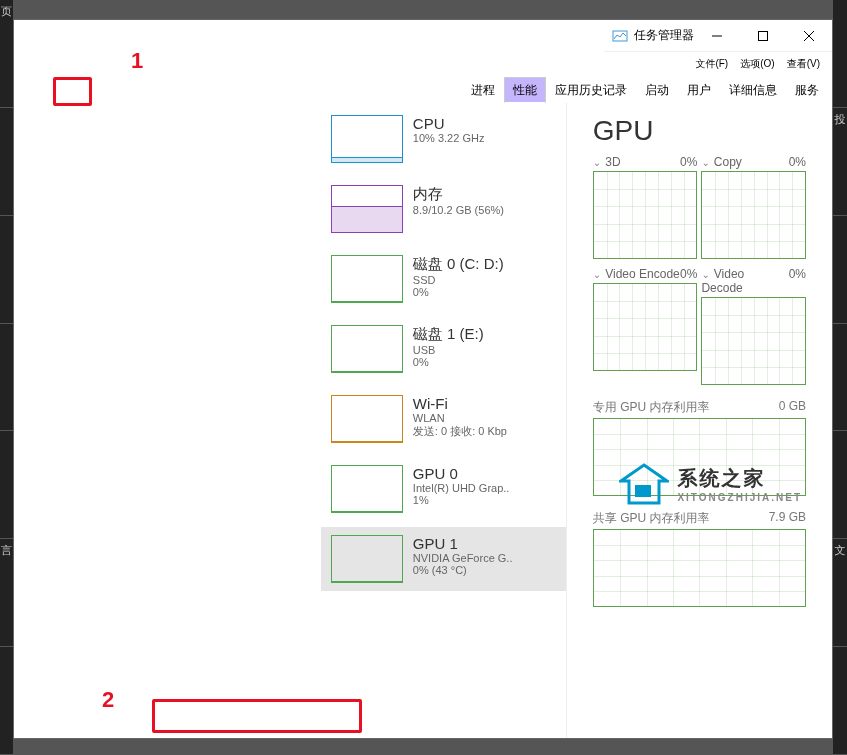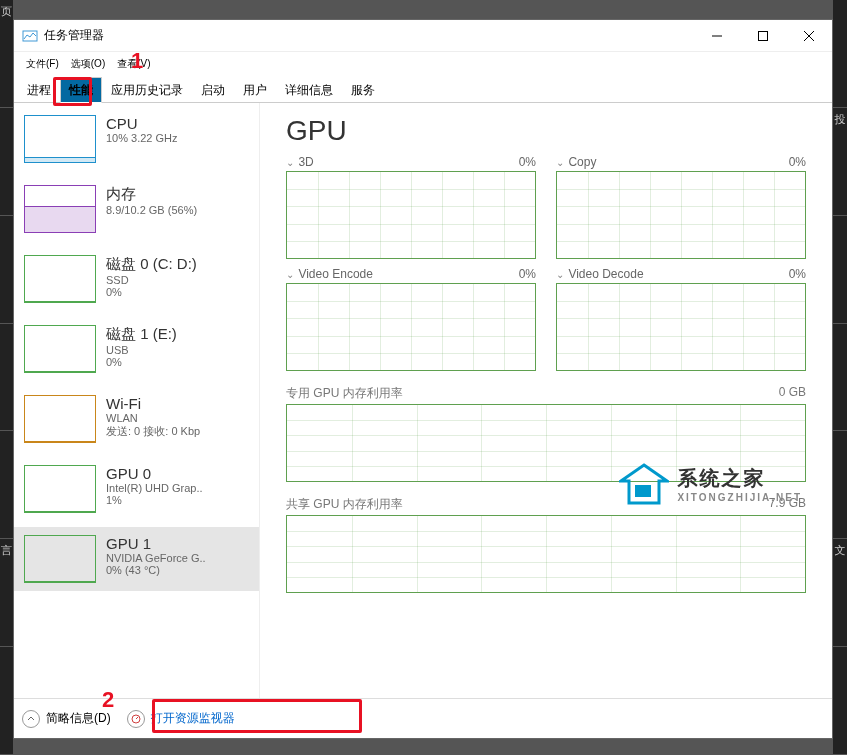--- a/index.html
+++ b/index.html
@@ -2,49 +2,49 @@
 <html><head>
 <meta charset="utf-8">
 <style>
 * { margin:0; padding:0; box-sizing:border-box; font-family:"Microsoft YaHei","Segoe UI",sans-serif; }
 body { background:#fff; }
 .outer { position:relative; width:847px; height:755px; background:#555; }
 .leftedge { position:absolute; left:0; top:0; width:13px; height:755px; background:#222; display:flex; flex-direction:column; }
 .leftedge div { flex:1; border-bottom:1px solid #555; color:#ccc; font-size:11px; text-align:center; padding-top:4px;}
 .rightedge { position:absolute; right:0; top:0; width:14px; height:755px; background:#222; display:flex; flex-direction:column; }
 .rightedge div { flex:1; border-bottom:1px solid #555; color:#ccc; font-size:11px; text-align:center; padding-top:4px;}
-.window { position:absolute; left:13px; top:19px; width:820px; height:720px; background:#fff; border:1px solid #666; display:flex; flex-direction:column; }
+.window { position:absolute; left:13px; top:19px; width:820px; height:720px; background:#fff; border:1px solid #666; display:flex; flex-direction:column;align-items:flex-end; }
 .titlebar { height:32px; display:flex; align-items:center; padding:0 0 0 8px; border-bottom:1px solid #eee;}
 .titlebar .icon { width:16px; height:16px; margin-right:6px; }
 .titlebar .title { font-size:12px; flex:1; }
 .winbtns { display:flex; }
 .winbtn { width:46px; height:31px; display:flex; align-items:center; justify-content:center; }
 .winbtn svg { width:10px; height:10px; }
 .menubar { height:24px; display:flex; align-items:center; padding:0 6px; font-size:10px; }
 .menubar .mitem { padding:0 6px; }
 .tabbar { height:26px; display:flex; align-items:flex-end; font-size:12px; padding:0 4px;}
 .tab { padding:4px 8px 3px; border:1px solid transparent; position:relative; top:1px;}
-.tab.active { border:1px solid #ccc; border-bottom:1px solid #fff; background:#0369a1;font-weight:bold; }
+.tab.active { border:1px solid #ccc; border-bottom:1px solid #fff; background:#c4b5fd; }
 .tabline { border-bottom:1px solid #ccc; }
 .body { flex:1; display:flex; overflow:hidden; }
 .sidebar { width:246px; border-right:1px solid #eee; overflow-y:scroll; padding:4px 0; }
 .sidebar::-webkit-scrollbar { width:17px; }
 .sidebar::-webkit-scrollbar-thumb { background:#ccc; }
 .sidebar::-webkit-scrollbar-track { background:#f0f0f0; }
 .srow { display:flex; padding:8px 10px; gap:10px; border-bottom:6px solid #fff;}
 .srow.selected { background:#e5e5e5; }
 .thumb { width:72px; height:48px; border:1px solid; position:relative; overflow:hidden;}
 .thumb .fill { position:absolute; left:0; right:0; bottom:0; }
 .sinfo .t1 { font-size:15px; color:#333; }
 .sinfo .t2 { font-size:11px; color:#666; }
 .main { flex:1; padding:12px 26px 12px 26px; position:relative; overflow:hidden;}
 .mhead { display:flex; justify-content:space-between; align-items:baseline; }
 .mhead .big { font-size:28px; color:#333; }
 .mhead .sub { font-size:15px; color:#555; }
-.grid2 { display:flex; gap:20px; margin-top:6px;}
+.grid2 { display:flex; gap:4px; margin-top:6px;}
 .gcol { flex:1; }
 .glabel { display:flex; justify-content:space-between; font-size:12px; color:#666; margin:2px 0;}
 .glabel .chev { font-size:10px; color:#888; margin-right:4px;}
 .gbox { height:88px; border:1px solid #5fa04f; background:#fff; position:relative;}
 .gbox.tall { height:78px; }
 .gbox .gridline { position:absolute; left:0; right:0; border-top:1px solid rgba(95,160,79,0.18);}
 .gbox .vg { position:absolute; top:0; bottom:0; border-left:1px solid rgba(95,160,79,0.18);}
 .seclabel { display:flex; justify-content:space-between; font-size:12px; color:#777; margin:14px 0 2px;}
 .footer { height:40px; border-top:1px solid #ddd; display:flex; align-items:center; padding:0 8px; gap:16px; font-size:12px;}
 .footer .link { color:#0066cc; }
@@ -327,39 +327,20 @@
               <rect x="16" y="22" width="16" height="12" fill="#0099cc"></rect>
             </svg>
           <div class="wmtxt">
             <div class="l1">系统之家</div>
             <div class="l2">XITONGZHIJIA.NET</div>
           </div>
         </div>
       </div>
     </div>
 
-    <div class="footer">
-      <div class="footbtn">
-        <span class="circ">
-            <svg width="8" height="8" viewBox="0 0 8 8">
-              <polyline points="1,5 4,2 7,5" fill="none" stroke="#666"></polyline>
-            </svg>
-          </span>
-        <span>简略信息(D)</span>
-      </div>
-      <div class="footbtn">
-        <span class="circ">
-            <svg width="10" height="10" viewBox="0 0 10 10">
-              <circle cx="5" cy="5" r="4" fill="none" stroke="#d04040"></circle>
-              <line x1="5" y1="5" x2="7" y2="3" stroke="#d04040"></line>
-            </svg>
-          </span>
-        <span class="link">打开资源监视器</span>
-      </div>
-    </div>
 
     <div class="anno-num" style="left:117px; top:28px;">1</div>
     <div class="anno-red" style="left:39px; top:57px; width:39px; height:29px;"></div>
     <div class="anno-num" style="left:88px; top:667px;">2</div>
     <div class="anno-red" style="left:138px; top:679px; width:210px; height:34px;"></div>
 
   </div>
 </div>
 
 </body></html>

